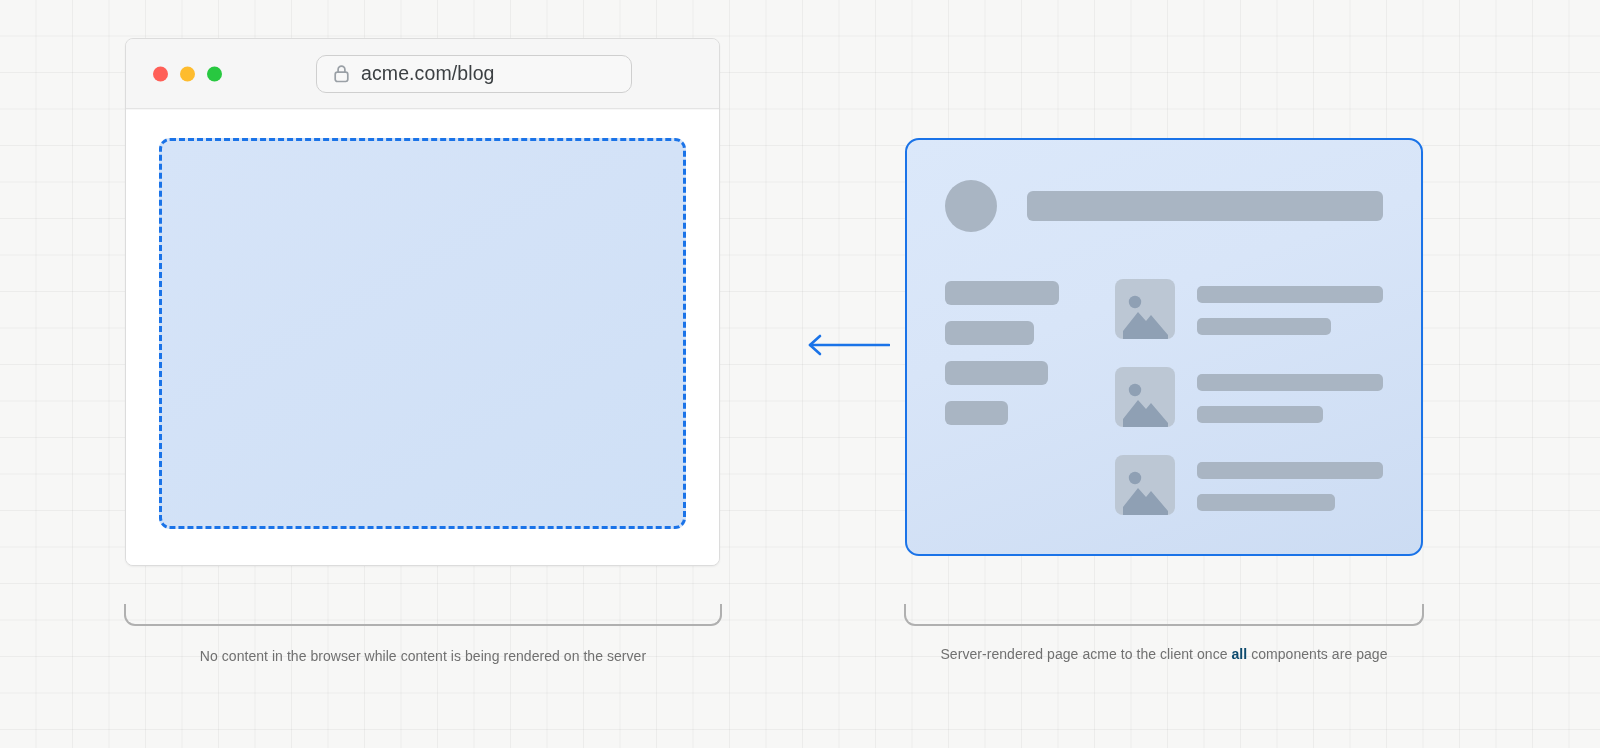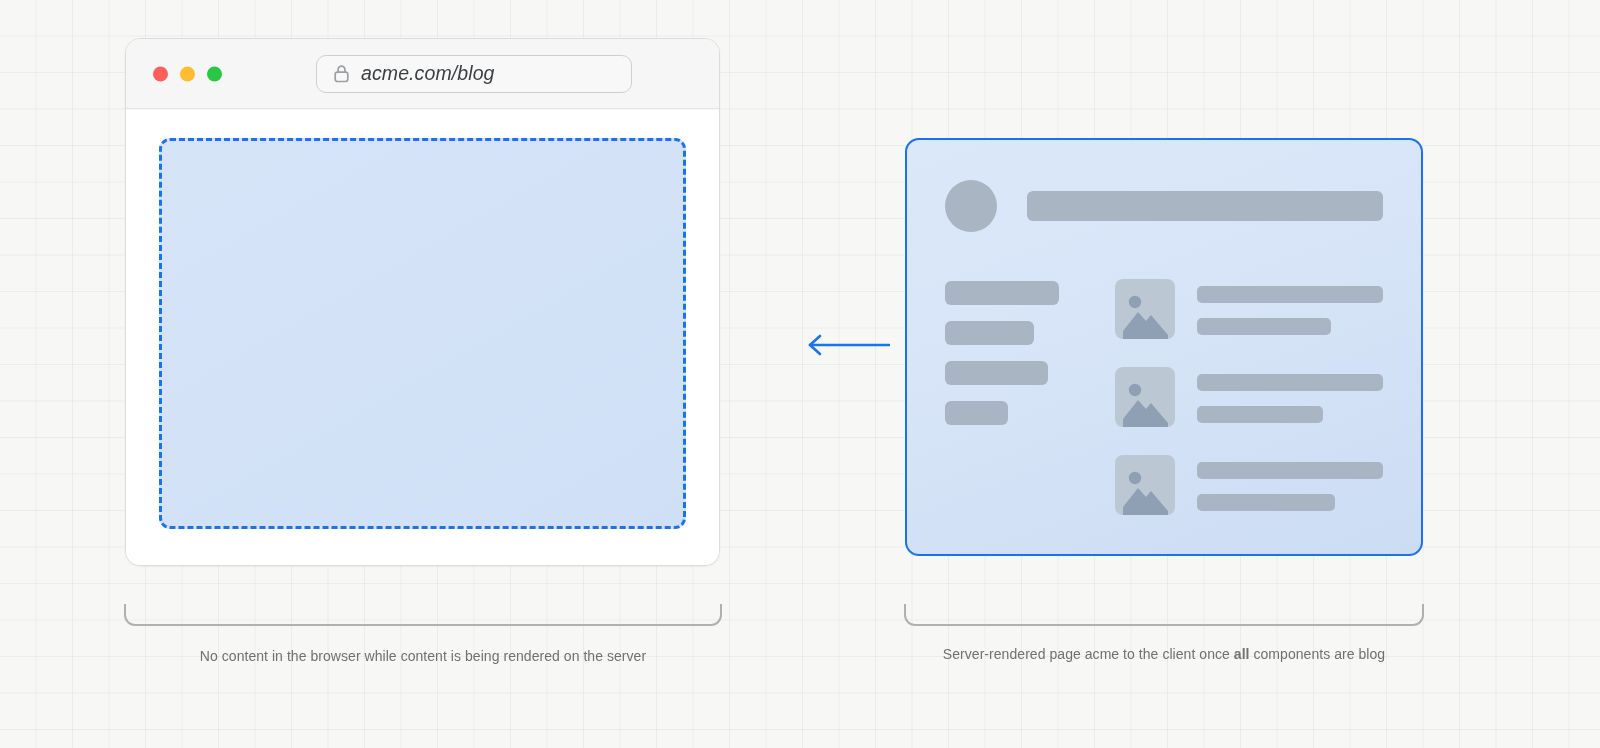--- a/index.html
+++ b/index.html
@@ -23,24 +23,23 @@
 
   
   .browser-window {
     position: absolute;
     left: 125px;
     top: 38px;
     width: 595px;
     height: 528px;
     background: #f7f7f7;
     border: 1px solid #dcdcdc;
-    border-radius: 15px;
+    border-radius: 8px;
     box-shadow: 0 1px 2px rgba(0,0,0,0.05);
     overflow: hidden;
-    font-style: italic;
   }
 
   .browser-toolbar {
     height: 70px;
     position: relative;
     border-bottom: 1px solid #e4e4e4;
     background: #f6f6f6;
   }
 
   .traffic-lights {
@@ -225,21 +224,21 @@
   .caption {
     position: absolute;
     text-align: center;
     font-size: 14px;
     line-height: 1.17;
     color: #707070;
     letter-spacing: 0.05px;
   }
   .caption-left  { left: 124px; top: 648px; width: 598px; }
   .caption-right { left: 904px; top: 646px; width: 520px; }
-  .caption b { font-weight: bold; color: #737373; }
+  .caption b { font-weight: bold; color: #0c4a6e; }
 </style>
 </head>
 <body>
 
 <div class="browser-window">
 
   <div class="browser-toolbar">
 
     <div class="traffic-lights">
       <span class="dot dot-red"></span>
@@ -332,14 +331,14 @@
     </div>
   </div>
 </div>
 
 <div class="bracket bracket-left"></div>
 <div class="bracket bracket-right"></div>
 
 <div class="caption caption-left">No content in the browser while content is being rendered on the server</div>
 
 <div class="caption caption-right">
-  <span>Server-rendered page acme to the client once </span><b>all</b><span> components are blog</span>
+  <span>Server-rendered page acme to the client once </span><b>all</b><span> components are page</span>
 </div>
 
 </body></html>

